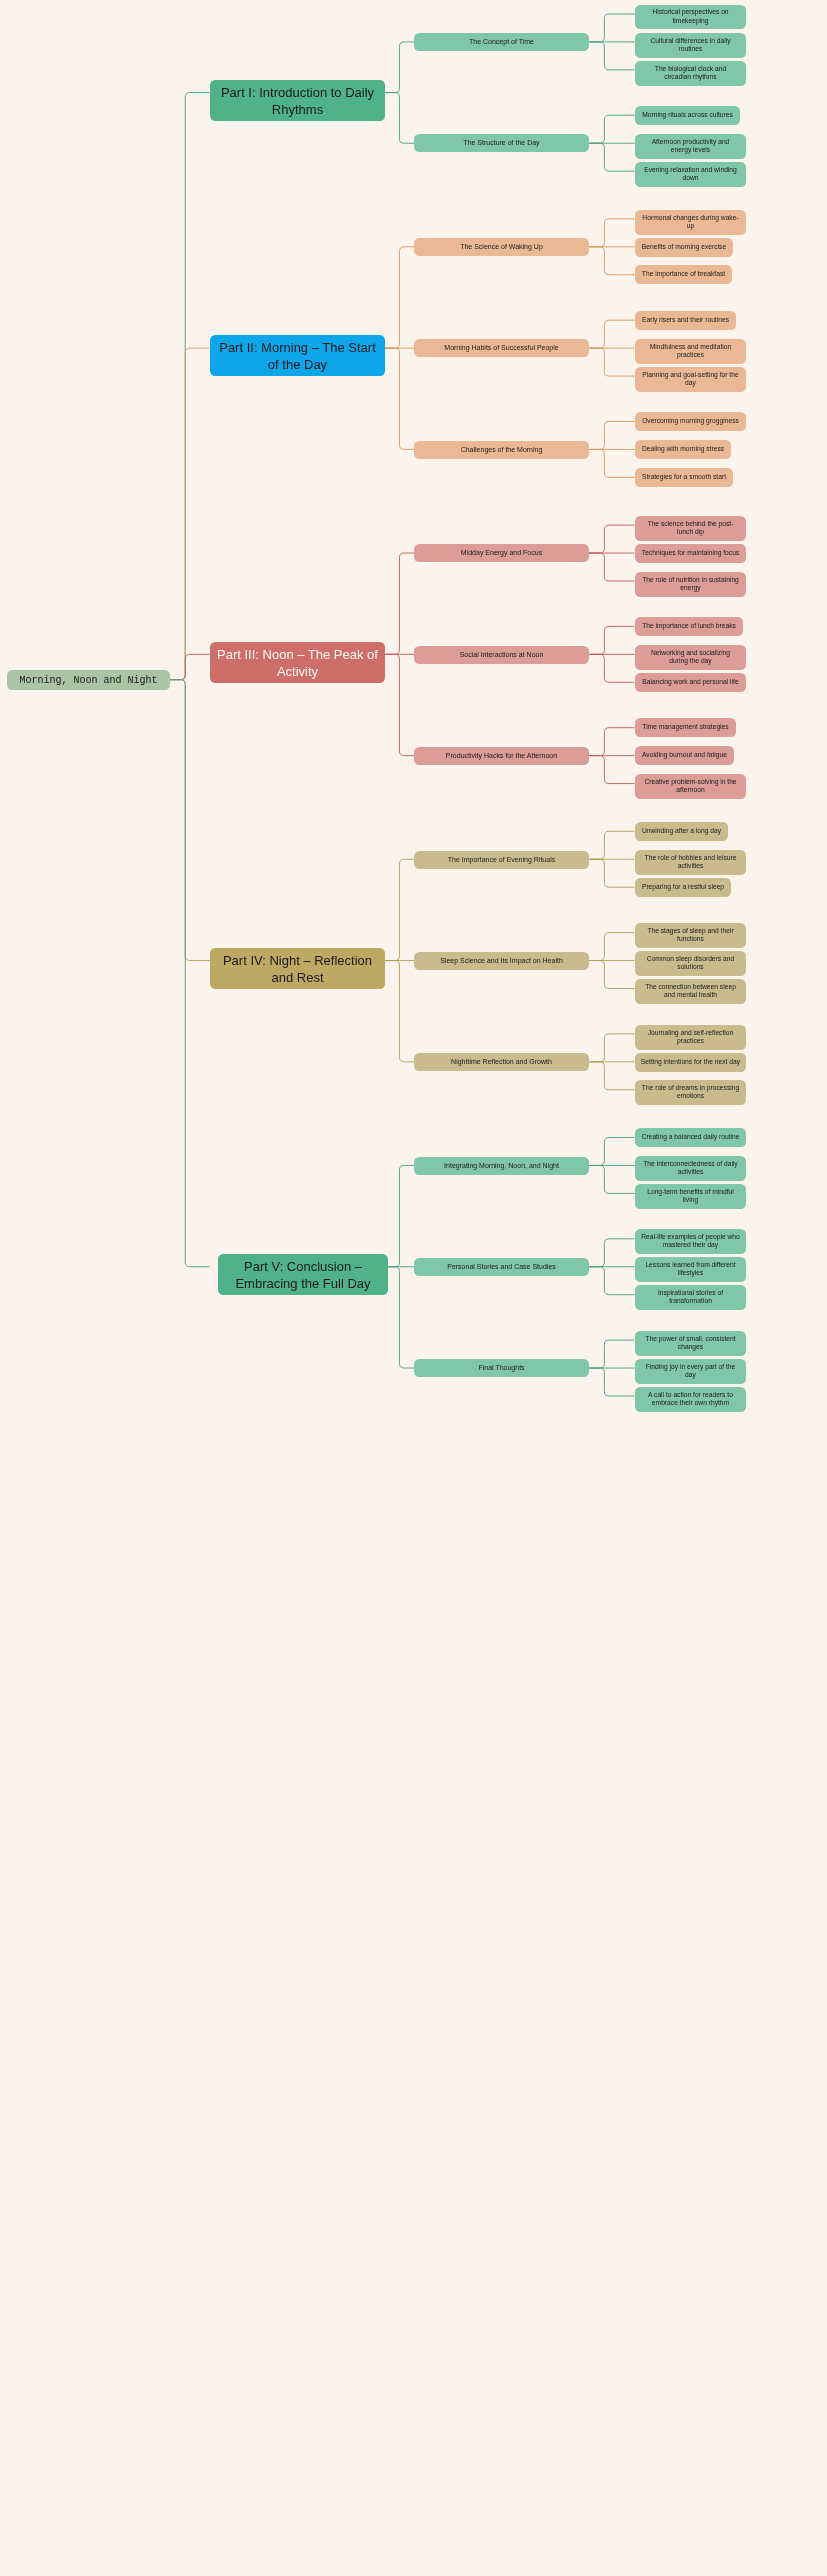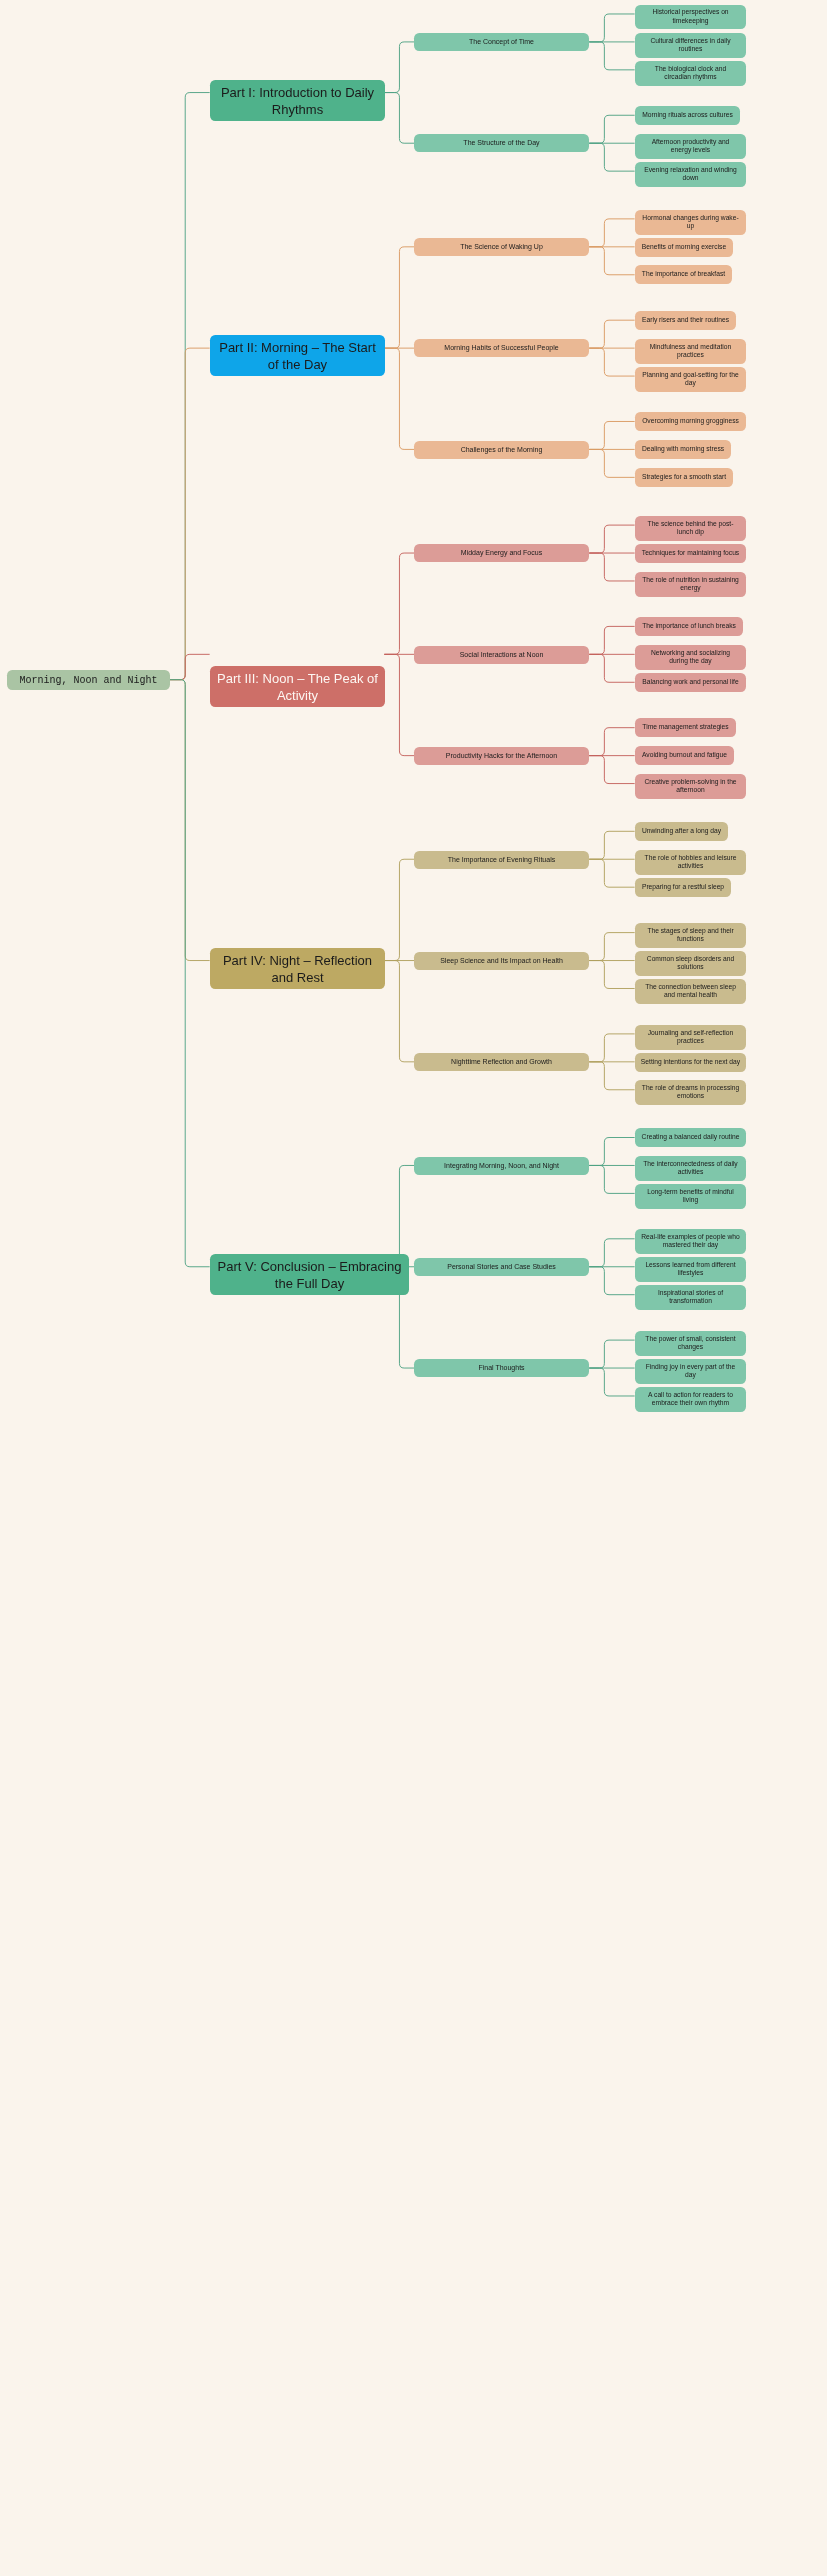--- a/index.html
+++ b/index.html
@@ -204,21 +204,21 @@
       </div>
       <div class="node n-l3 c-red-l" style="left: 635px; top: 746px; width: 99px; min-height: 18.6px;">
         <span>Avoiding burnout and fatigue</span>
       </div>
       <div class="node n-l3 c-red-l" style="left: 635px; top: 774px; width: 111px; min-height: 18.6px;">
         <span>Creative problem-solving in the afternoon</span>
       </div>
       <div class="node n-l2 c-red-m" style="left: 414px; top: 747px; width: 175px; min-height: 17.5px;">
         <span>Productivity Hacks for the Afternoon</span>
       </div>
-      <div class="node n-l1 c-red-d" style="left: 210px; top: 666px; width: 175px; min-height: 25.6px;">
+      <div class="node n-l1 c-red-d" style="left: 210px; top: 642px; width: 175px; min-height: 25.6px;">
         <span>Part III: Noon – The Peak of Activity</span>
       </div>
       <div class="node n-l3 c-ol-l" style="left: 635px; top: 822px; width: 93px; min-height: 18.6px;">
         <span>Unwinding after a long day</span>
       </div>
       <div class="node n-l3 c-ol-l" style="left: 635px; top: 850px; width: 111px; min-height: 18.6px;">
         <span>The role of hobbies and leisure activities</span>
       </div>
       <div class="node n-l3 c-ol-l" style="left: 635px; top: 878px; width: 96px; min-height: 18.6px;">
         <span>Preparing for a restful sleep</span>
@@ -282,21 +282,21 @@
       </div>
       <div class="node n-l3 c-green-l" style="left: 635px; top: 1359px; width: 111px; min-height: 18.6px;">
         <span>Finding joy in every part of the day</span>
       </div>
       <div class="node n-l3 c-green-l" style="left: 635px; top: 1387px; width: 111px; min-height: 18.6px;">
         <span>A call to action for readers to embrace their own rhythm</span>
       </div>
       <div class="node n-l2 c-green-m" style="left: 414px; top: 1359px; width: 175px; min-height: 17.5px;">
         <span>Final Thoughts</span>
       </div>
-      <div class="node n-l1 c-green-d" style="left: 210px; top: 1254px; width: 199px; min-height: 25.6px;">
+      <div class="node n-l1 c-green-d" style="left: 218px; top: 1254px; width: 170px; min-height: 25.6px;">
         <span>Part V: Conclusion – Embracing the Full Day</span>
       </div>
       <div class="node n-root" style="left: 7px; top: 670px; width: 163px; min-height: 20px;">
         <span>Morning, Noon and Night</span>
       </div>
     </div>
 </div>
 
 
 </body></html>

